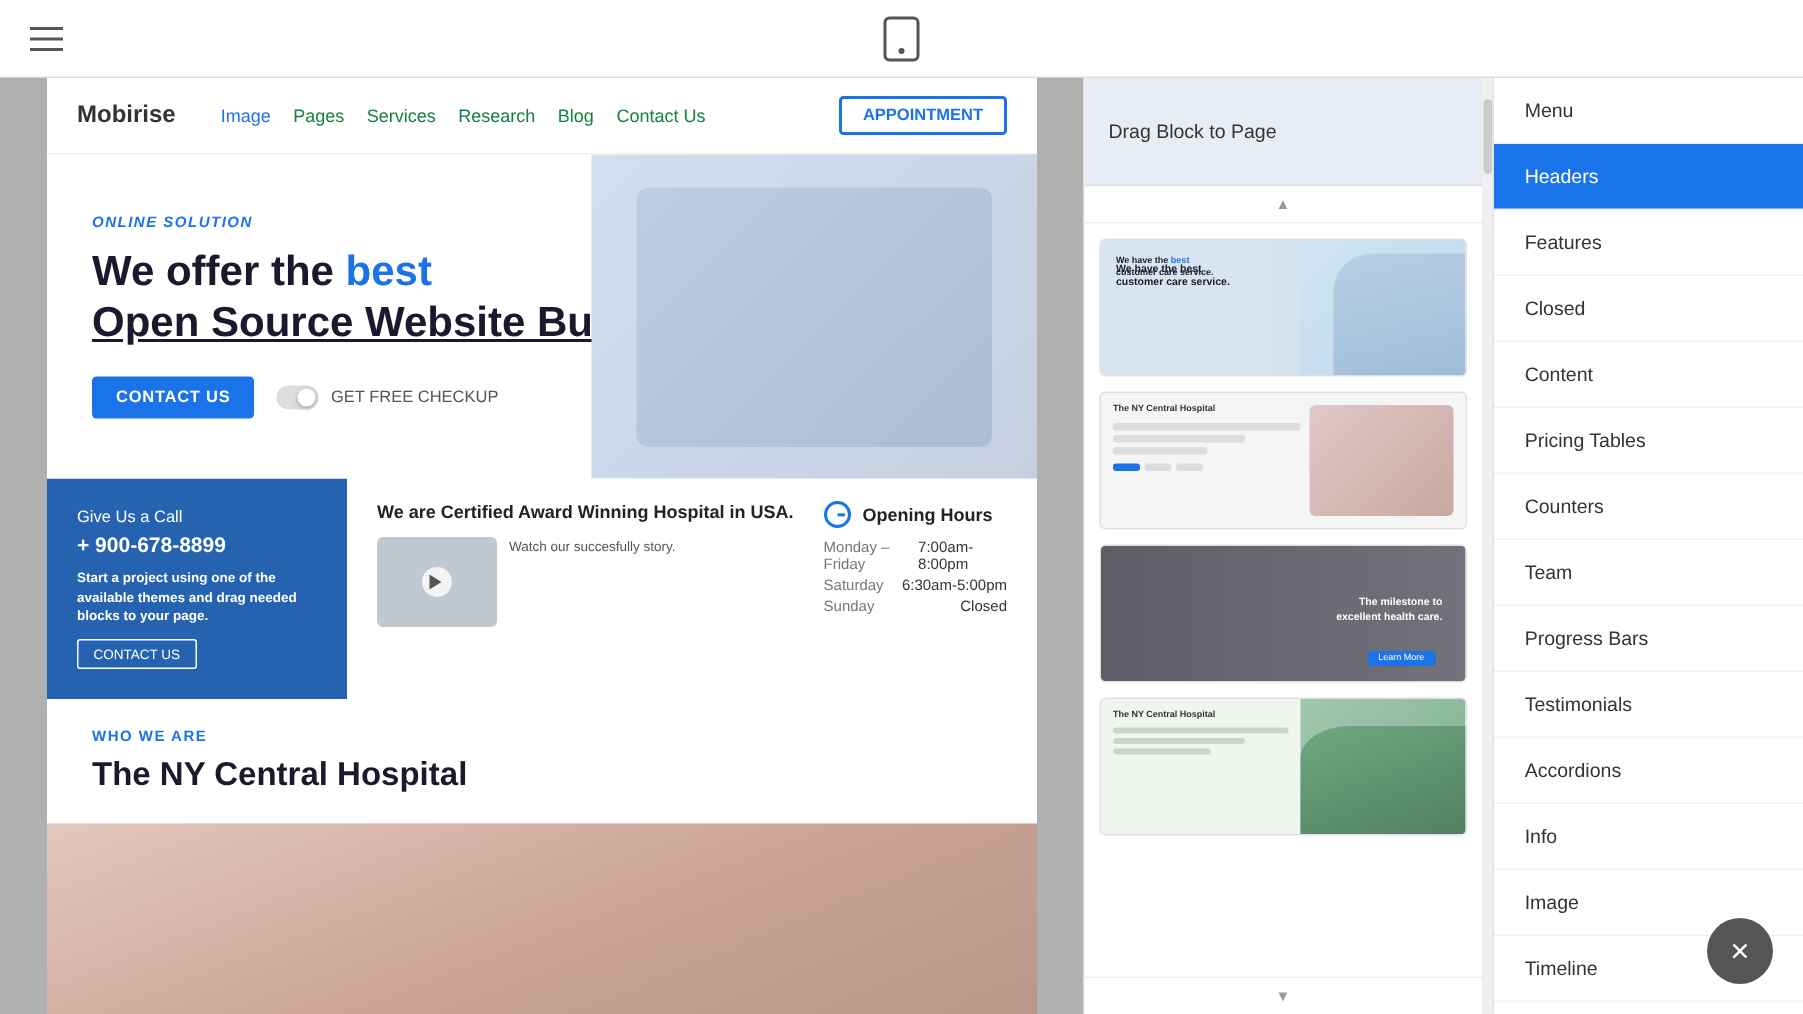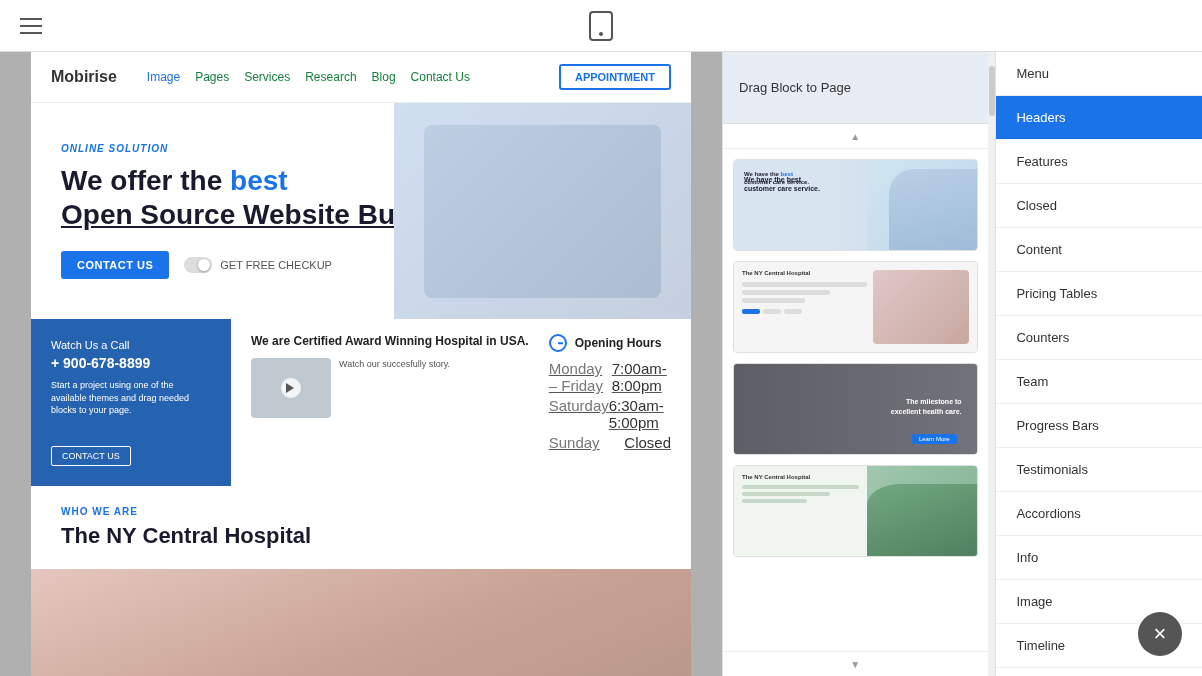--- a/index.html
+++ b/index.html
@@ -206,21 +206,21 @@
     }
     .info-left {
       background: #2563b0;
       color: #fff;
       padding: 20px;
       width: 200px;
       flex-shrink: 0;
     }
     .info-left .call-label { font-size: 11px; margin-bottom: 4px; }
     .info-left .phone { font-size: 14px; font-weight: 700; margin-bottom: 8px; }
-    .info-left .desc { font-size: 9px; line-height: 1.4; margin-bottom: 28px; }
+    .info-left .desc { font-size: 9px; line-height: 1.4; margin-bottom: 9px; font-weight: bold; }
     .info-left .contact-btn {
       background: transparent;
       border: 1px solid #fff;
       color: #fff;
       padding: 4px 10px;
       font-size: 9px;
       cursor: pointer;
       border-radius: 2px;
     }
     .info-right {
@@ -257,24 +257,23 @@
       top: 50%;
       width: 5px;
       height: 1.5px;
       background: #1a73e8;
       transform-origin: left center;
       transform: translateY(-50%);
     }
     .hours-row {
       display: flex;
       justify-content: space-between;
-      font-size: 15px;
+      font-size: 10px;
       color: #555;
       margin-bottom: 3px;
-      text-decoration: underline;
     }
     .hours-row .day { color: #777; }
     .hours-row .time { color: #333; }
 
     .video-thumb {
       width: 80px;
       height: 60px;
       background: #c0c8d0;
       border-radius: 4px;
       display: flex;
@@ -508,21 +507,21 @@
             <span>GET FREE CHECKUP</span>
           </div>
         </div>
         <div class="hero-image-bg">
           <div class="hero-image-placeholder"></div>
         </div>
       </div>
 
       <div class="info-section">
         <div class="info-left">
-          <div class="call-label">Watch Us a Call</div>
+          <div class="call-label">Give Us a Call</div>
           <div class="phone">+ 900-678-8899</div>
           <div class="desc">Start a project using one of the available themes and drag needed blocks to your page.</div>
           <button class="contact-btn">CONTACT US</button>
         </div>
         <div class="info-right">
           <div>
             <div class="info-text">
               <div class="certified">We are Certified Award Winning Hospital in USA.</div>
             </div>
             <div style="display:flex;gap:8px;margin-top:10px;align-items:flex-start;">

